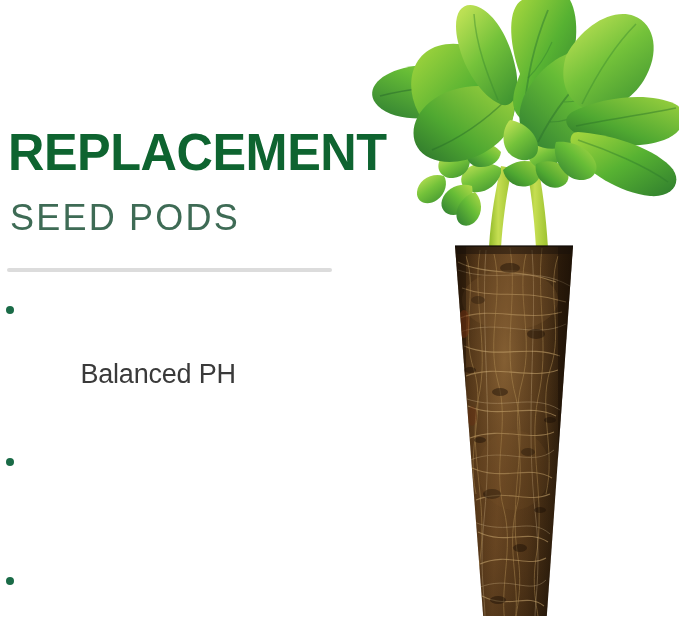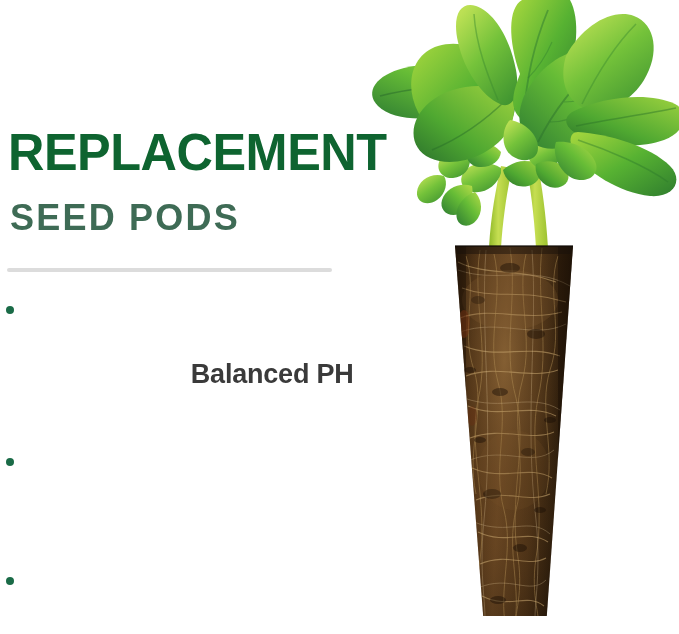--- a/index.html
+++ b/index.html
@@ -39,21 +39,21 @@
     transform: scaleX(0.97);
     transform-origin: left center;
   }
 
   #headline-secondary {
     position: absolute;
     left: 10px;
     top: 200px;
     font-size: 36px;
     line-height: 36px;
-    font-weight: 700;
+    font-weight: 400;
     letter-spacing: 2.2px;
     color: #3E6B55;
     white-space: nowrap;
   }
 
   #divider {
     position: absolute;
     left: 7px;
     top: 268px;
     width: 325px;
@@ -71,24 +71,23 @@
     margin: 0;
     padding: 0;
   }
   #feature-list li {
     position: relative;
     padding-left: 18px;
     margin-bottom: 20px;
     font-size: 27px;
     line-height: 33px;
     color: #3A3A3A;
-    font-weight: 700;
+    font-weight: 400;
     letter-spacing: -0.2px;
     white-space: pre-wrap;
-    text-align: center;
   }
   #feature-list li .bullet-dot {
     position: absolute;
     left: 2px;
     top: 14px;
     width: 8px;
     height: 8px;
     border-radius: 50%;
     background: #1A6B47;
   }

